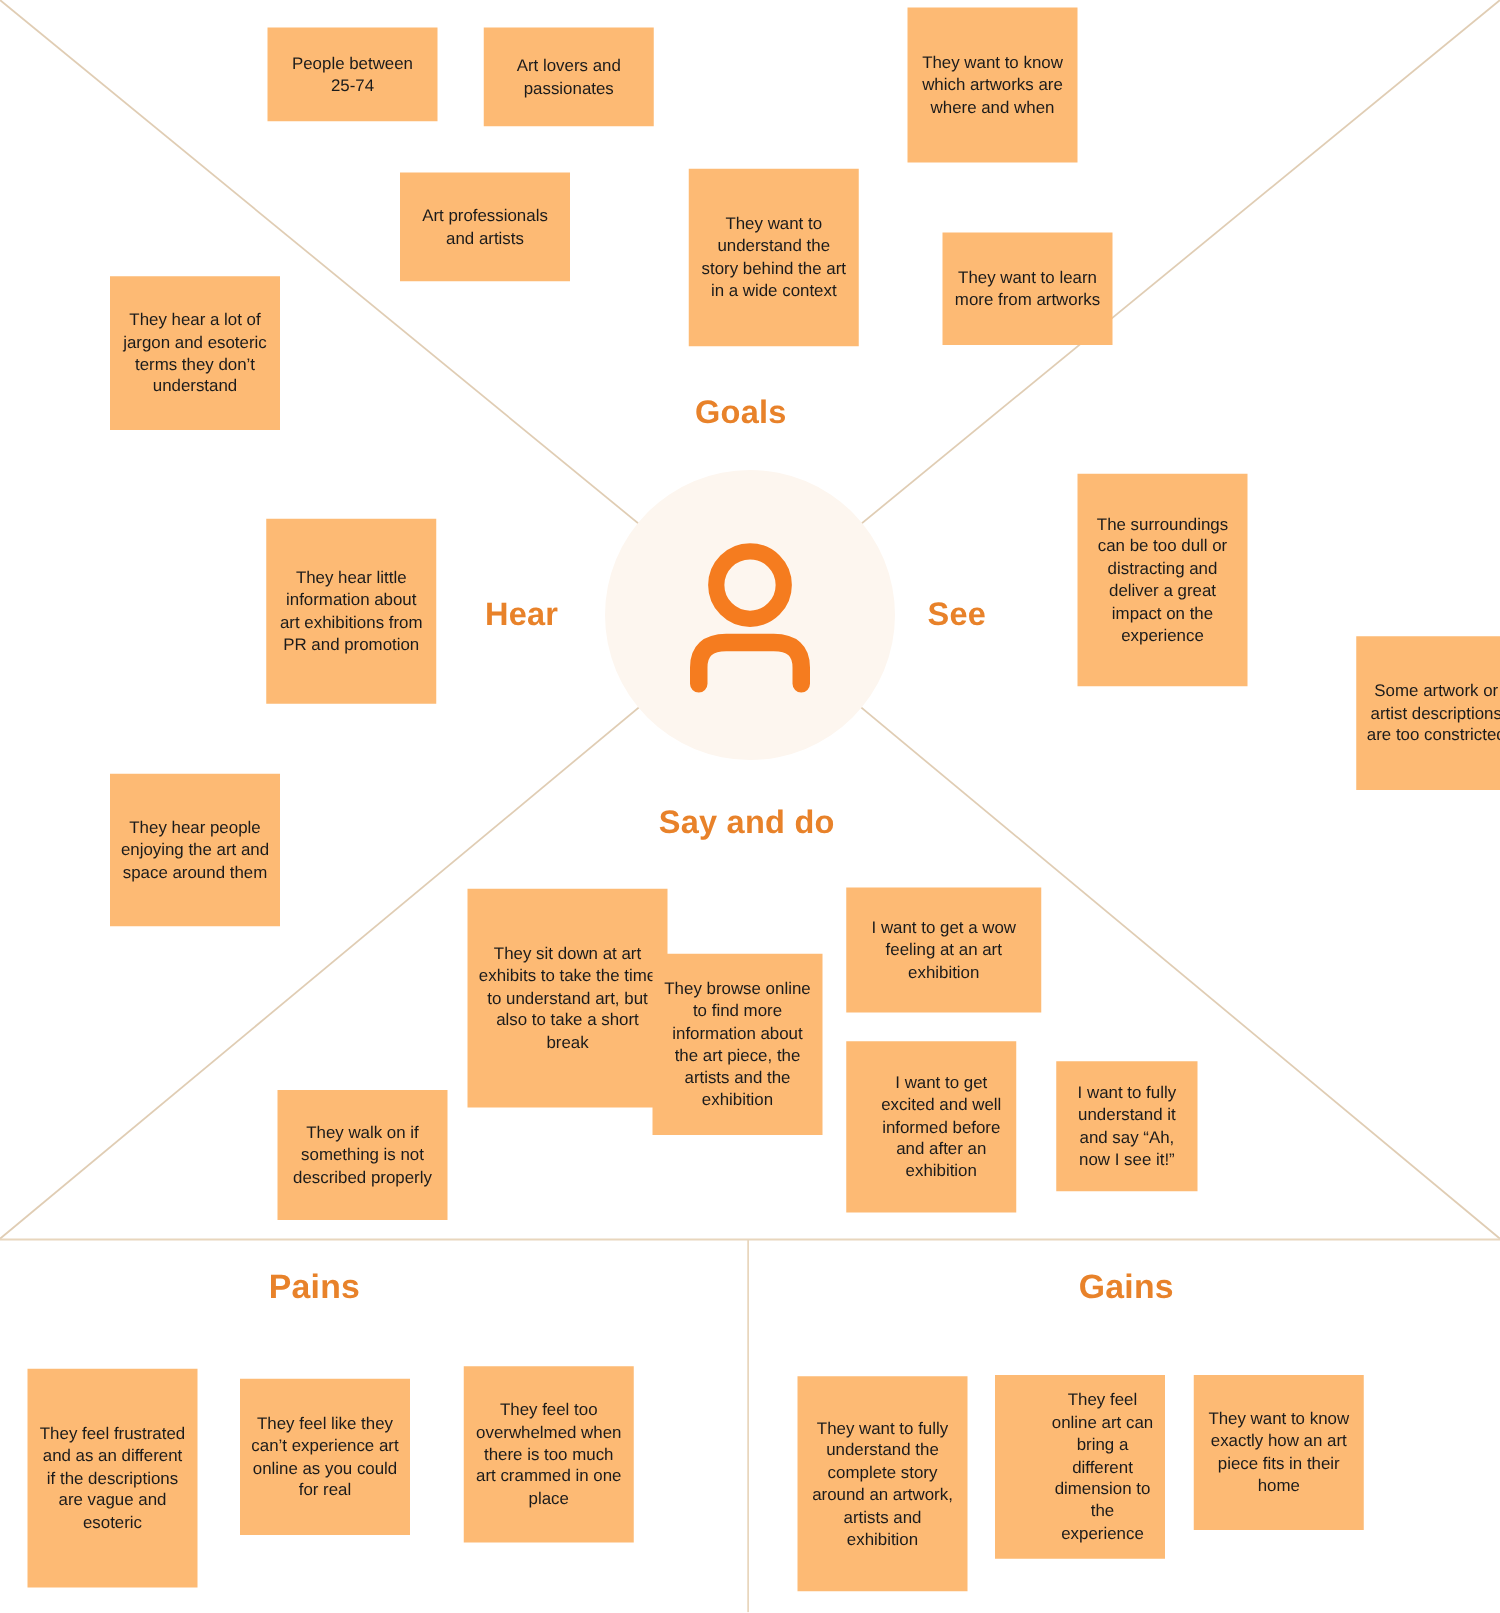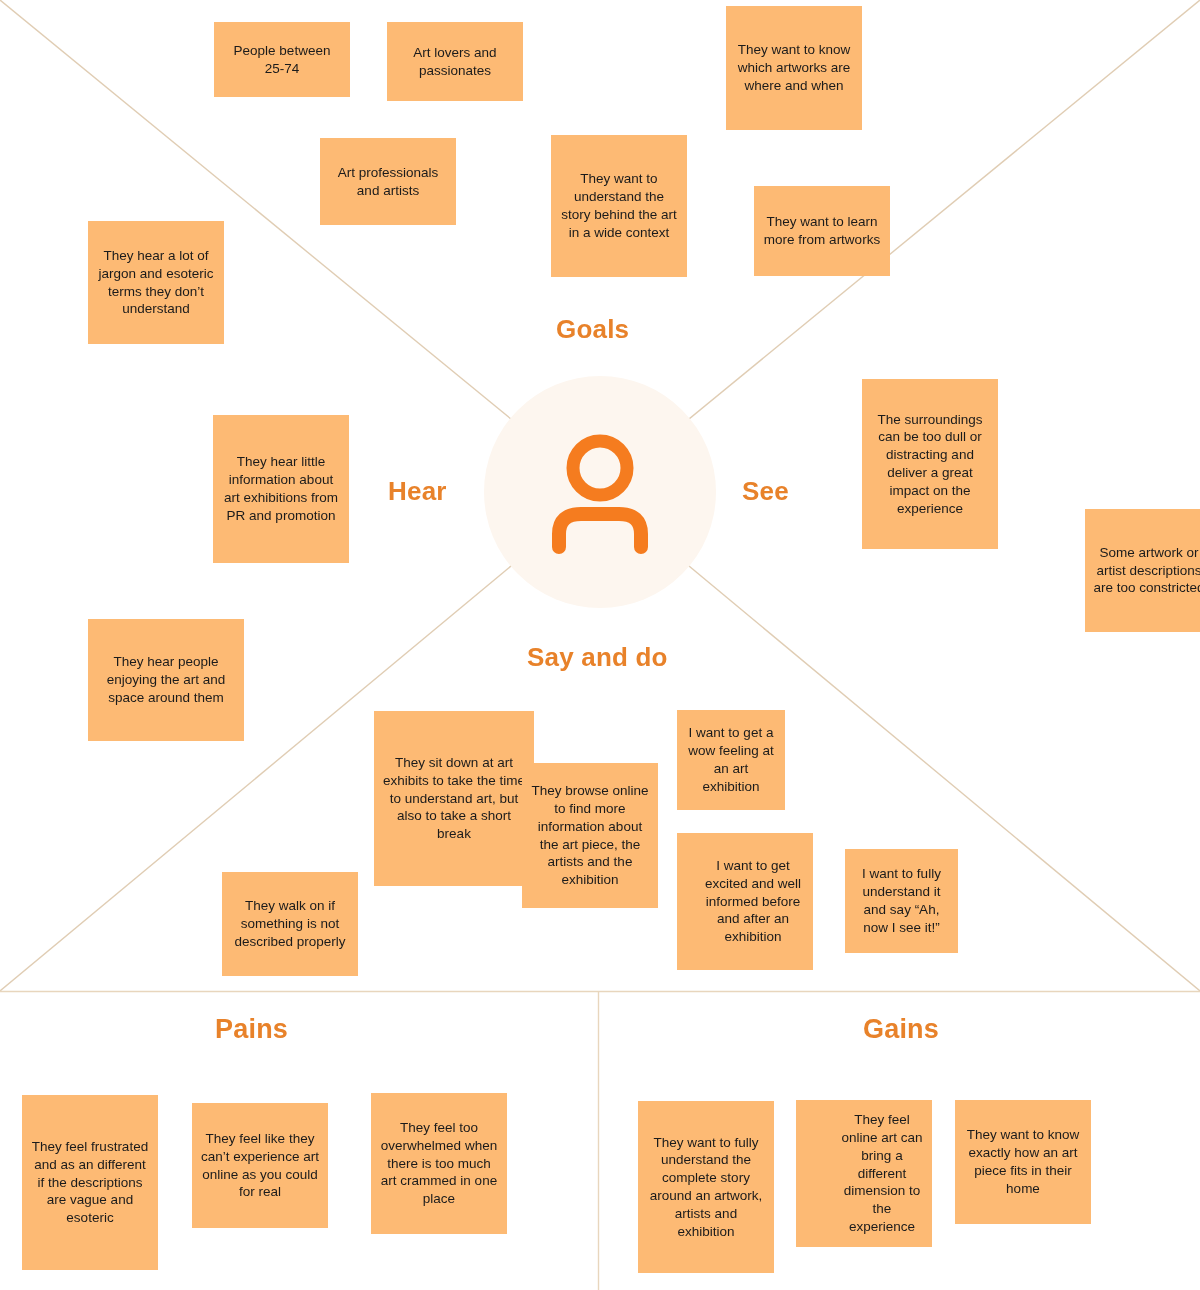--- a/index.html
+++ b/index.html
@@ -110,36 +110,36 @@
       </div>
       <div class="note" style="left: 754px; top: 186px; width: 136px; height: 90px;">
         <span>They want to learn more from artworks</span>
       </div>
       <div class="note" style="left: 88px; top: 221px; width: 136px; height: 123px;">
         <span>They hear a lot of jargon and esoteric terms they don’t understand</span>
       </div>
       <div class="note" style="left: 213px; top: 415px; width: 136px; height: 148px;">
         <span>They hear little information about art exhibitions from PR and promotion</span>
       </div>
-      <div class="note" style="left: 88px; top: 619px; width: 156px; height: 122px;">
+      <div class="note" style="left: 88px; top: 619px; width: 136px; height: 122px;">
         <span>They hear people enjoying the art and space around them</span>
       </div>
       <div class="note" style="left: 862px; top: 379px; width: 136px; height: 170px;">
         <span>The surroundings can be too dull or distracting and deliver a great impact on the experience</span>
       </div>
       <div class="note" style="left: 1041px; top: 509px; width: 128px; height: 123px; margin-left: 44px;">
         <span>Some artwork or artist descriptions are too constricted</span>
       </div>
       <div class="note" style="left: 374px; top: 711px; width: 160px; height: 175px;">
         <span>They sit down at art exhibits to take the time to understand art, but also to take a short break</span>
       </div>
       <div class="note" style="left: 522px; top: 763px; width: 136px; height: 145px;">
         <span>They browse online to find more information about the art piece, the artists and the exhibition</span>
       </div>
-      <div class="note" style="left: 677px; top: 710px; width: 108px; height: 100px;">
+      <div class="note" style="left: 677px; top: 710px; width: 156px; height: 100px;">
         <span>I want to get a wow feeling at an art exhibition</span>
       </div>
       <div class="note" style="left: 677px; top: 833px; width: 136px; height: 137px; padding-left: 24px;">
         <span>I want to get excited and well informed before and after an exhibition</span>
       </div>
       <div class="note" style="left: 845px; top: 849px; width: 113px; height: 104px;">
         <span>I want to fully understand it and say “Ah, now I see it!”</span>
       </div>
       <div class="note" style="left: 222px; top: 872px; width: 136px; height: 104px;">
         <span>They walk on if something is not described properly</span>

